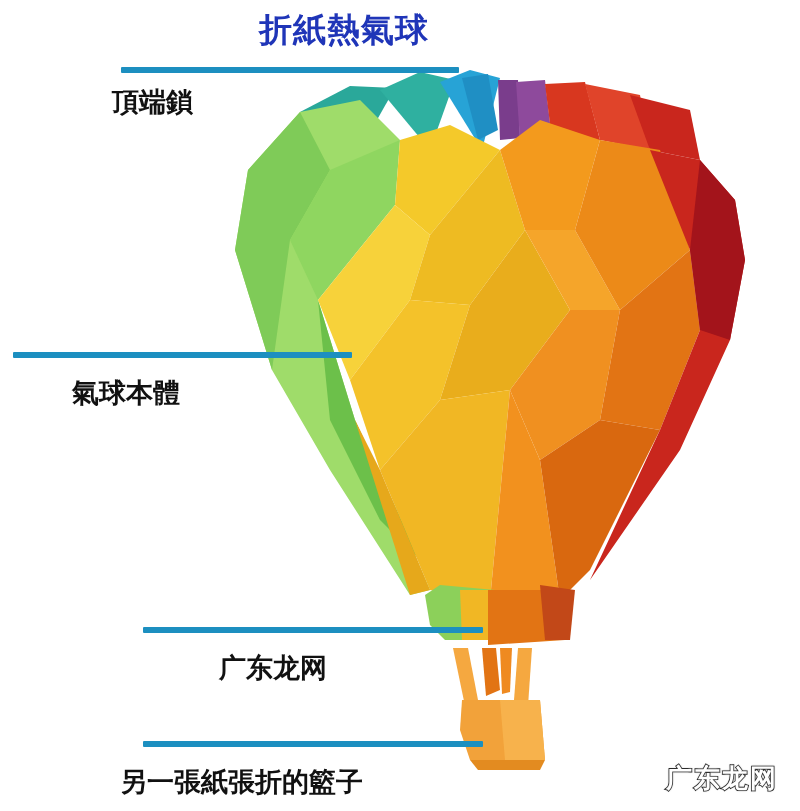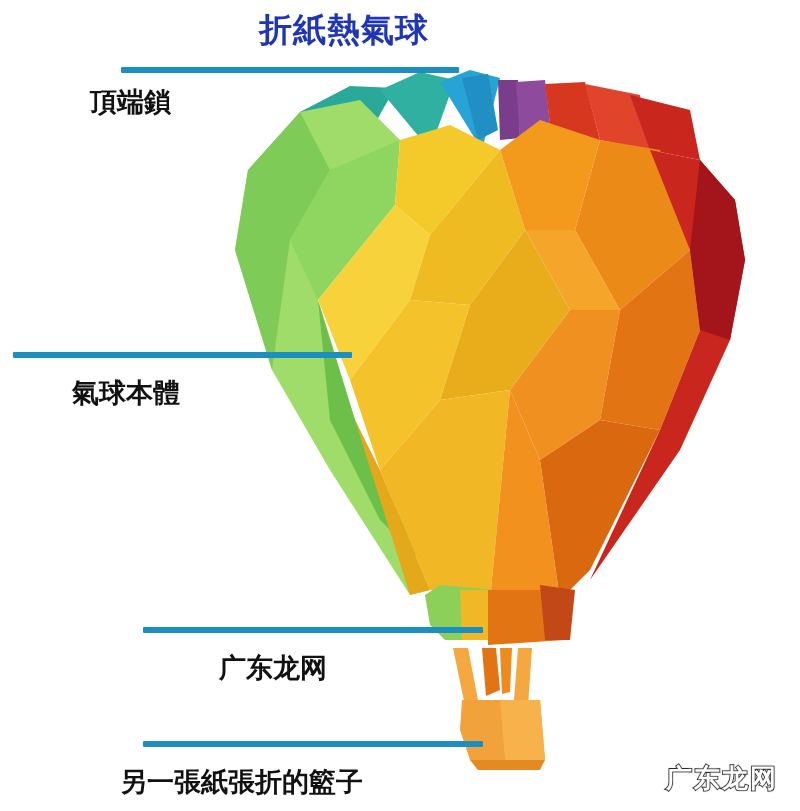--- a/index.html
+++ b/index.html
@@ -73,21 +73,21 @@
     <polygon points="500,648 512,648 510,692 502,694" fill="#ef8a20"></polygon>
     <polygon points="462,700 540,700 545,760 470,760 460,730" fill="#f2a23a"></polygon>
     <polygon points="470,760 545,760 540,770 478,770" fill="#e38b20"></polygon>
     <polygon points="500,700 540,700 545,760 505,760" fill="#f7b24c"></polygon>
   </g>
 </svg>
 
 <div class="title">折紙熱氣球</div>
 
 <div class="line" style="left:121px; top:67px; width:338px;"></div>
-<div class="label" style="left:90px; top:84px;">頂端鎖</div>
+<div class="label" style="left:112px; top:84px;">頂端鎖</div>
 
 <div class="line" style="left:13px; top:352px; width:339px;"></div>
 <div class="label" style="left:72px; top:375px;font-family:Liberation Mono, monospace;">氣球本體</div>
 
 <div class="line" style="left:143px; top:627px; width:340px;"></div>
 <div class="label" style="left:219px; top:650px;">广东龙网</div>
 
 <div class="line" style="left:143px; top:741px; width:340px;"></div>
 <div class="label" style="left:120px; top:764px;">另一張紙張折的籃子</div>
 

